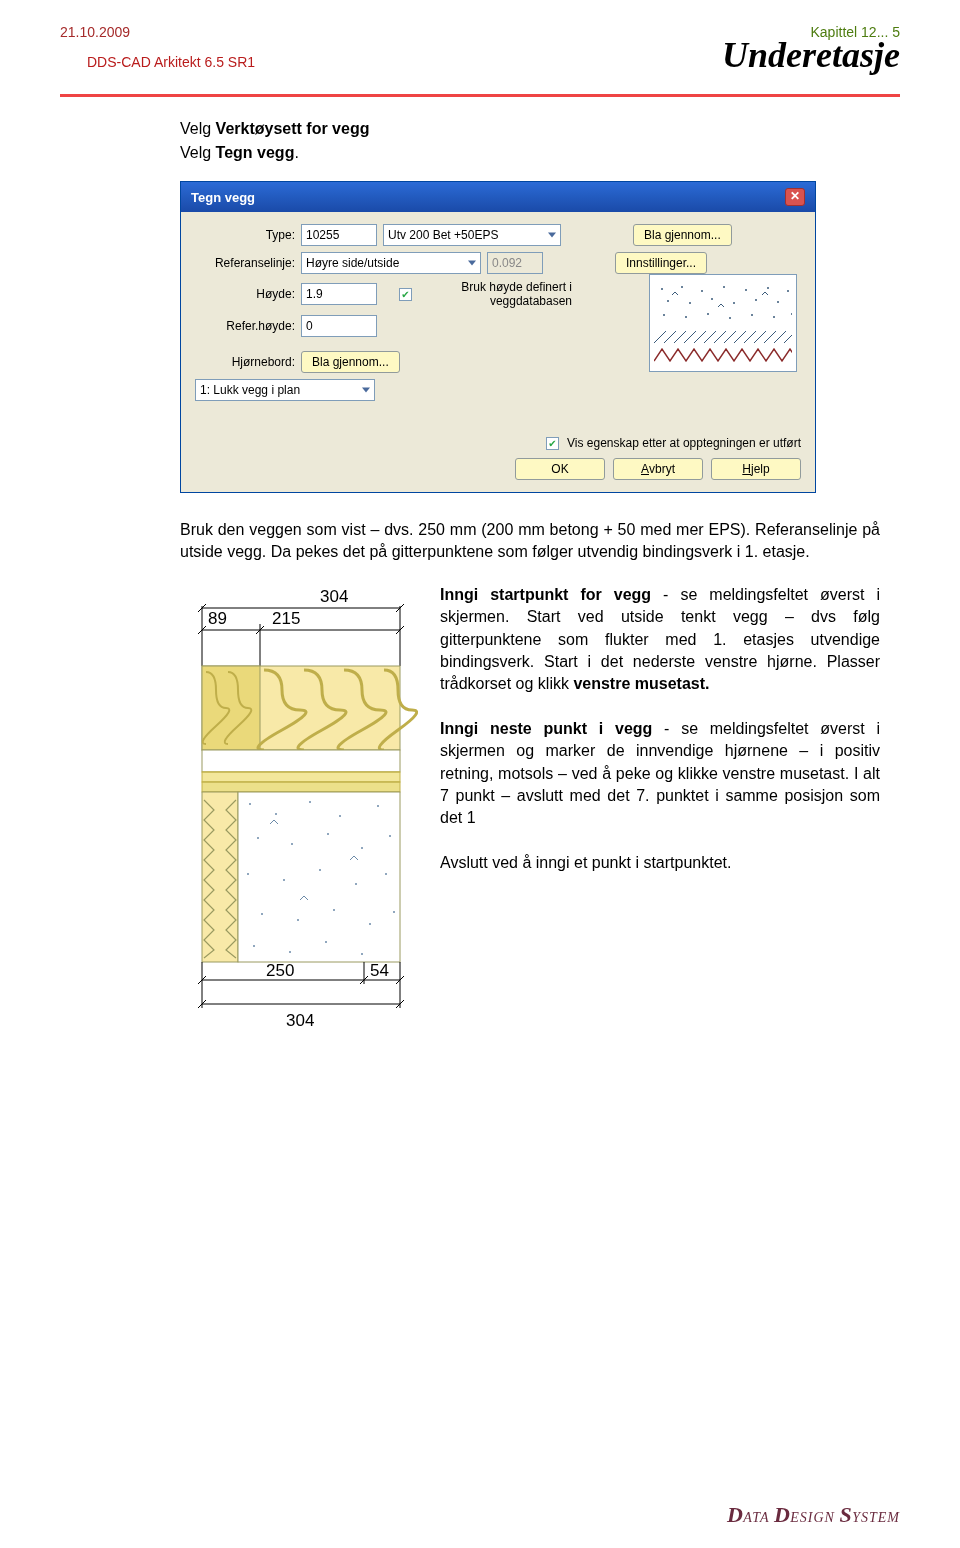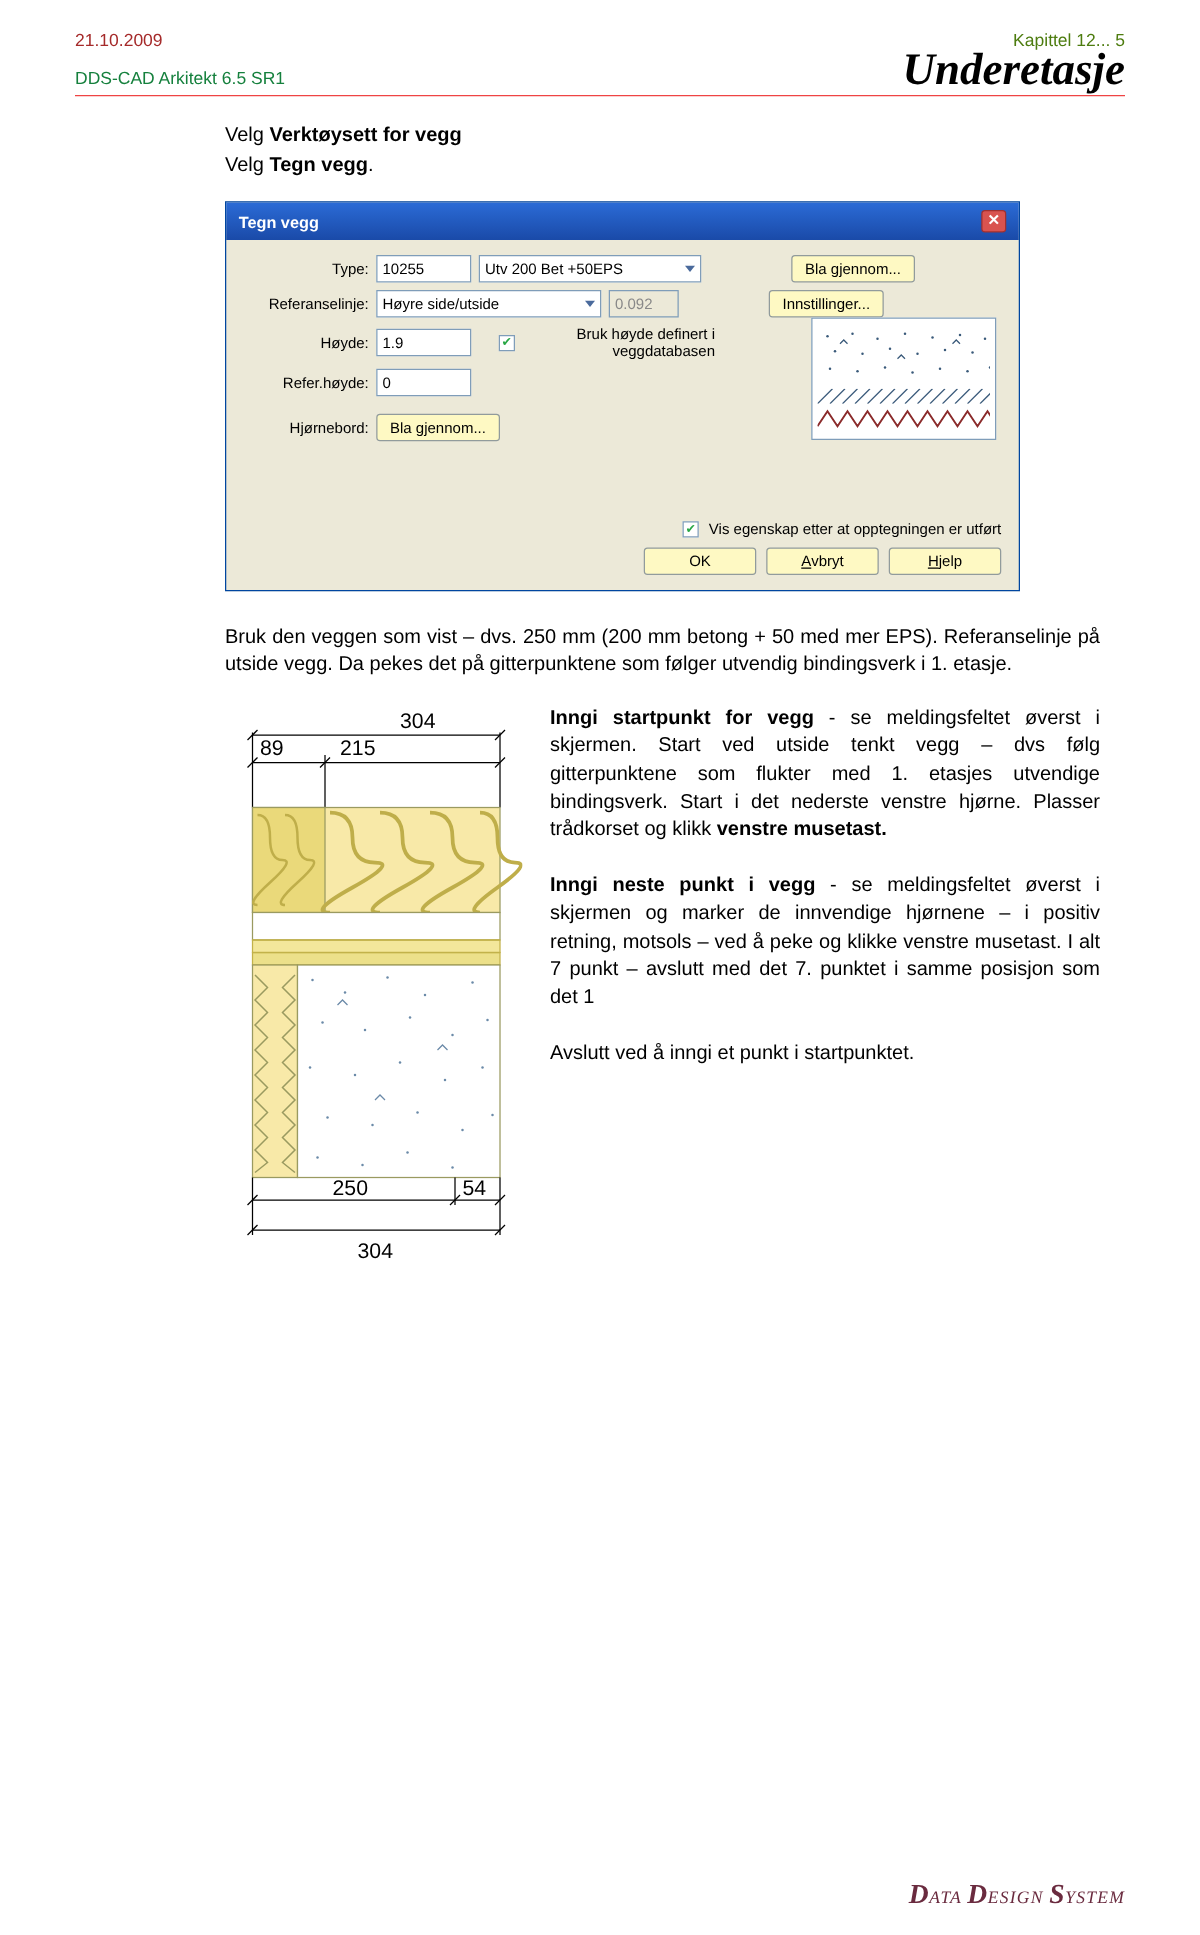--- a/index.html
+++ b/index.html
@@ -6,32 +6,32 @@
   body {
     width: 960px;
     height: 1548px;
     background: #fff;
     font-family: "Segoe UI", Tahoma, sans-serif;
     color: #000;
     position: relative;
     padding: 24px 60px 40px 60px;
   }
   .header {
-    border-bottom: 1px solid #ef4444;
-    padding-bottom: 0;
+    border-bottom: 3px solid #ef4444;
+    padding-bottom: 18px;
     margin-bottom: 20px;
   }
   .header-row {
     display: flex;
     justify-content: space-between;
     align-items: baseline;
   }
   .header-date { color: #a52a2a; font-size: 14px; }
   .header-chapter { color: #4d7c0f; font-size: 14px; }
-  .header-product { color: #15803d; font-size: 14px; margin-top: 2px; }
+  .header-product { color: #b91c1c; font-size: 14px; margin-top: 2px; margin-left: 27px; }
   .header-title {
     color: #000;
     font-size: 36px;
     font-style: italic;
     font-weight: bold;
     font-family: Georgia, "Times New Roman", serif;
     text-align: right;
     margin-top: -6px;
   }
   .content { padding-left: 120px; padding-right: 20px; }
@@ -228,20 +228,25 @@
           </span>
       </div>
 
       <div style="height:8px"></div>
 
       <div class="dlg-row">
         <span class="dlg-label">Hjørnebord:</span>
         <span class="btn">Bla gjennom...</span>
       </div>
 
+      <div class="dlg-row" style="margin-top:6px">
+        <span class="tb dd" style="width:180px;margin-left:0">
+            <span class="tb-text">1: Lukk vegg i plan</span>
+          </span>
+      </div>
 
       <div class="preview">
         <div class="preview-layer dots">
           <svg width="100%" height="100%">
             <g fill="#3a5a7a">
               <circle cx="8" cy="8" r="1"></circle>
                 <circle cx="28" cy="6" r="1"></circle>
                 <circle cx="48" cy="10" r="1"></circle>
                 <circle cx="70" cy="6" r="1"></circle>
                 <circle cx="92" cy="9" r="1"></circle>

